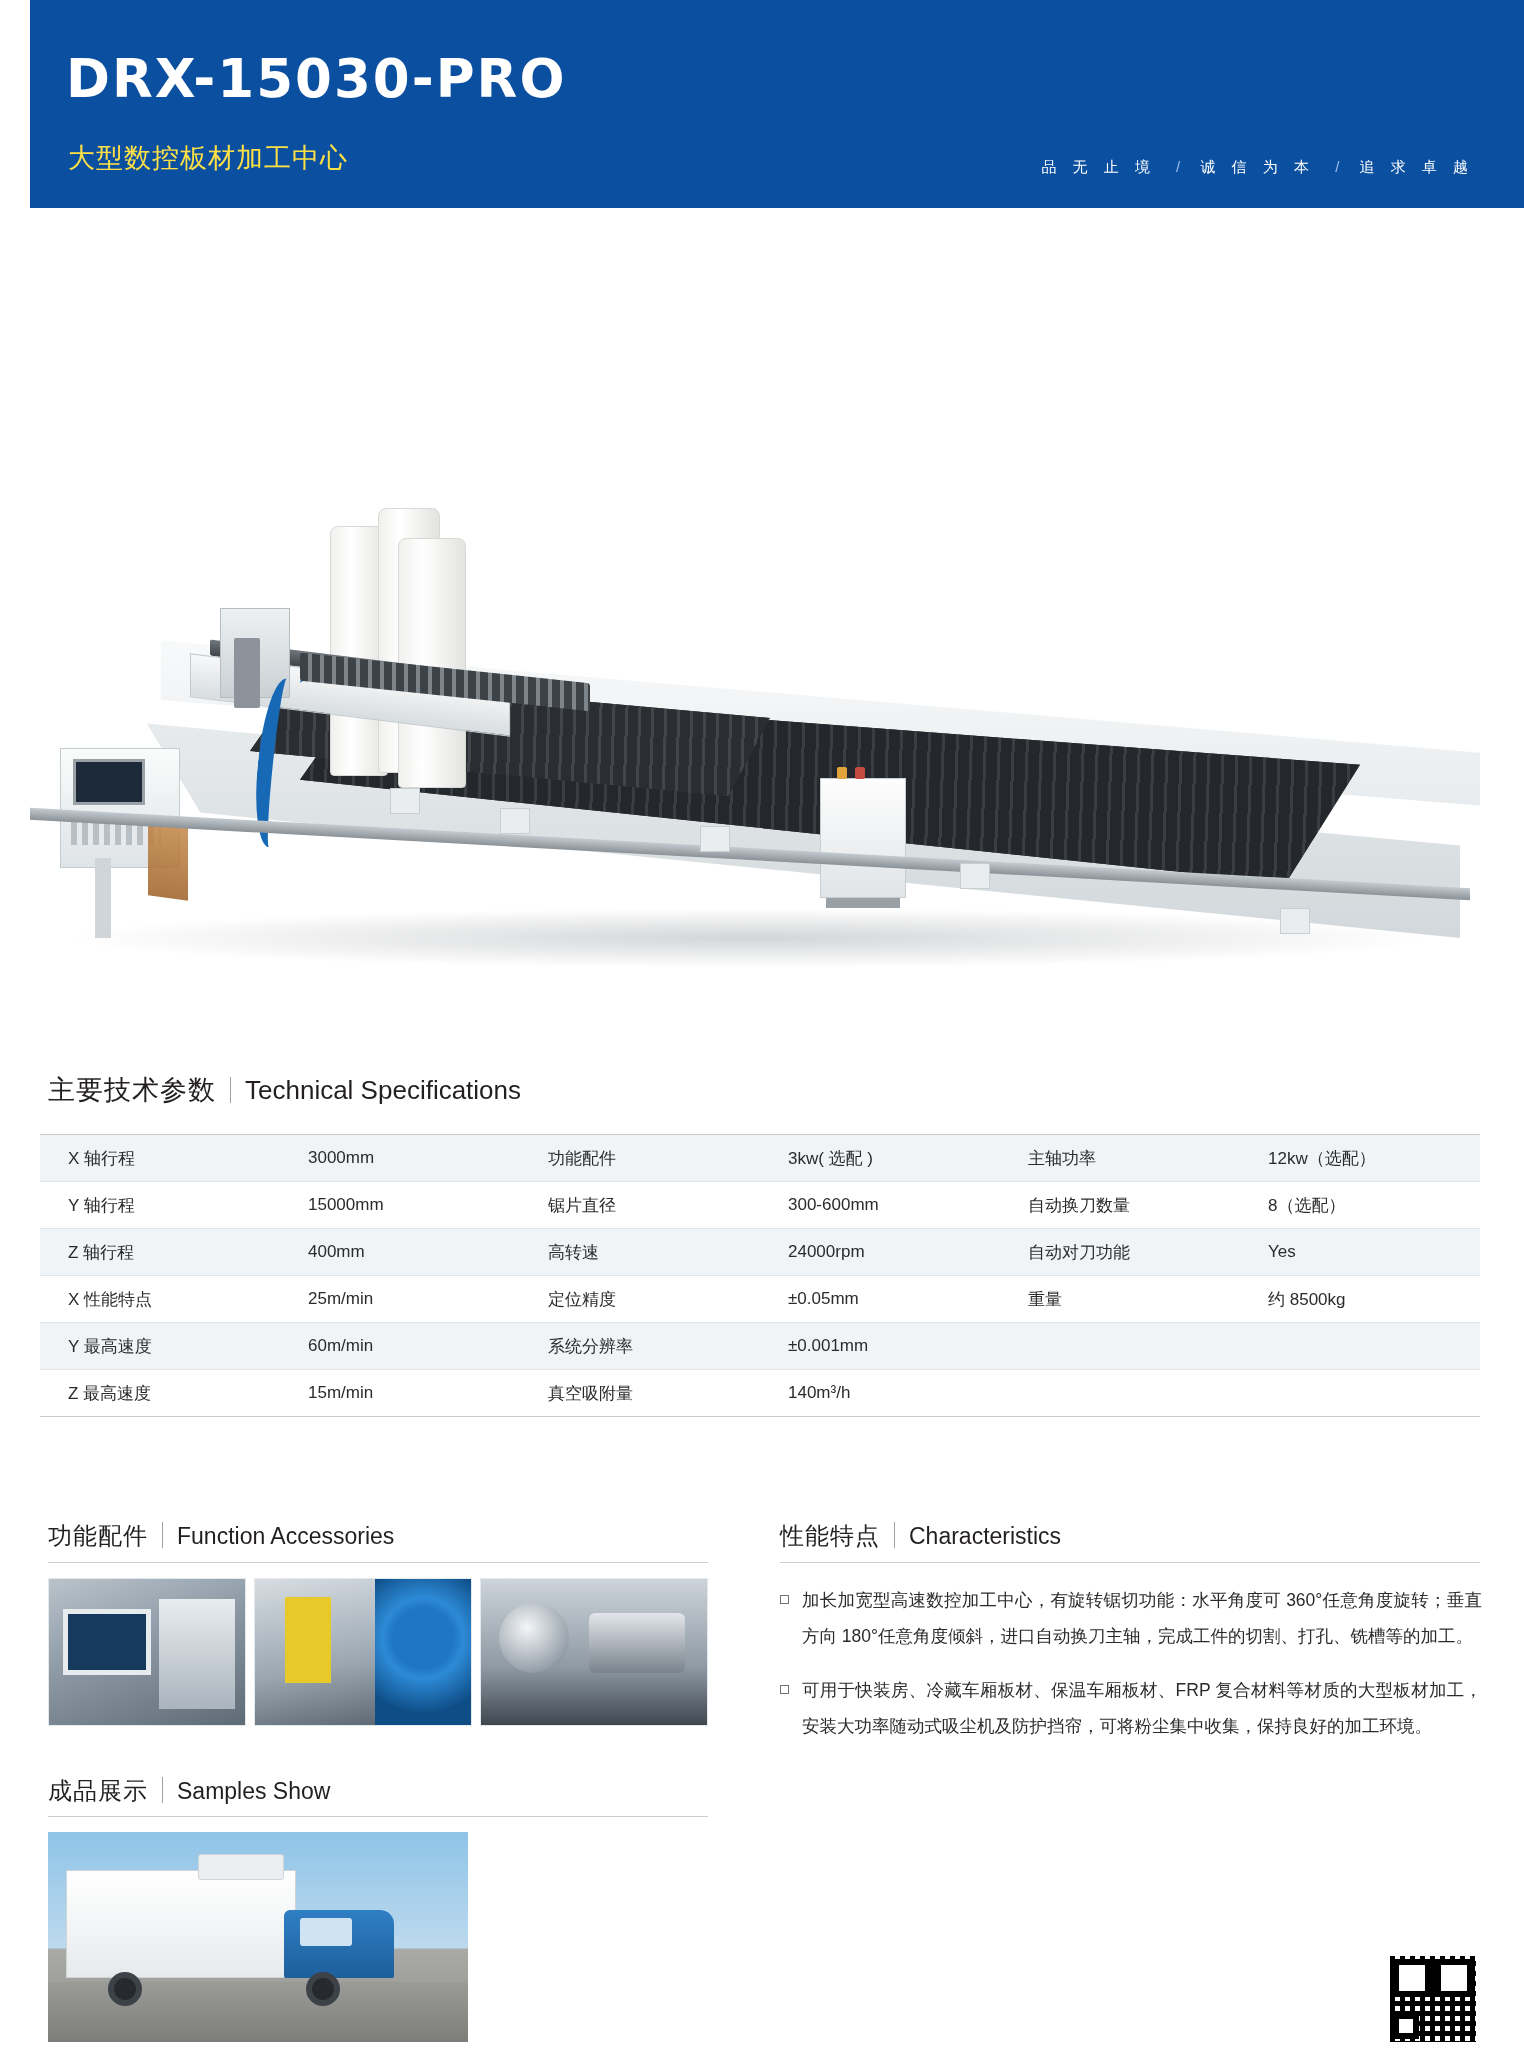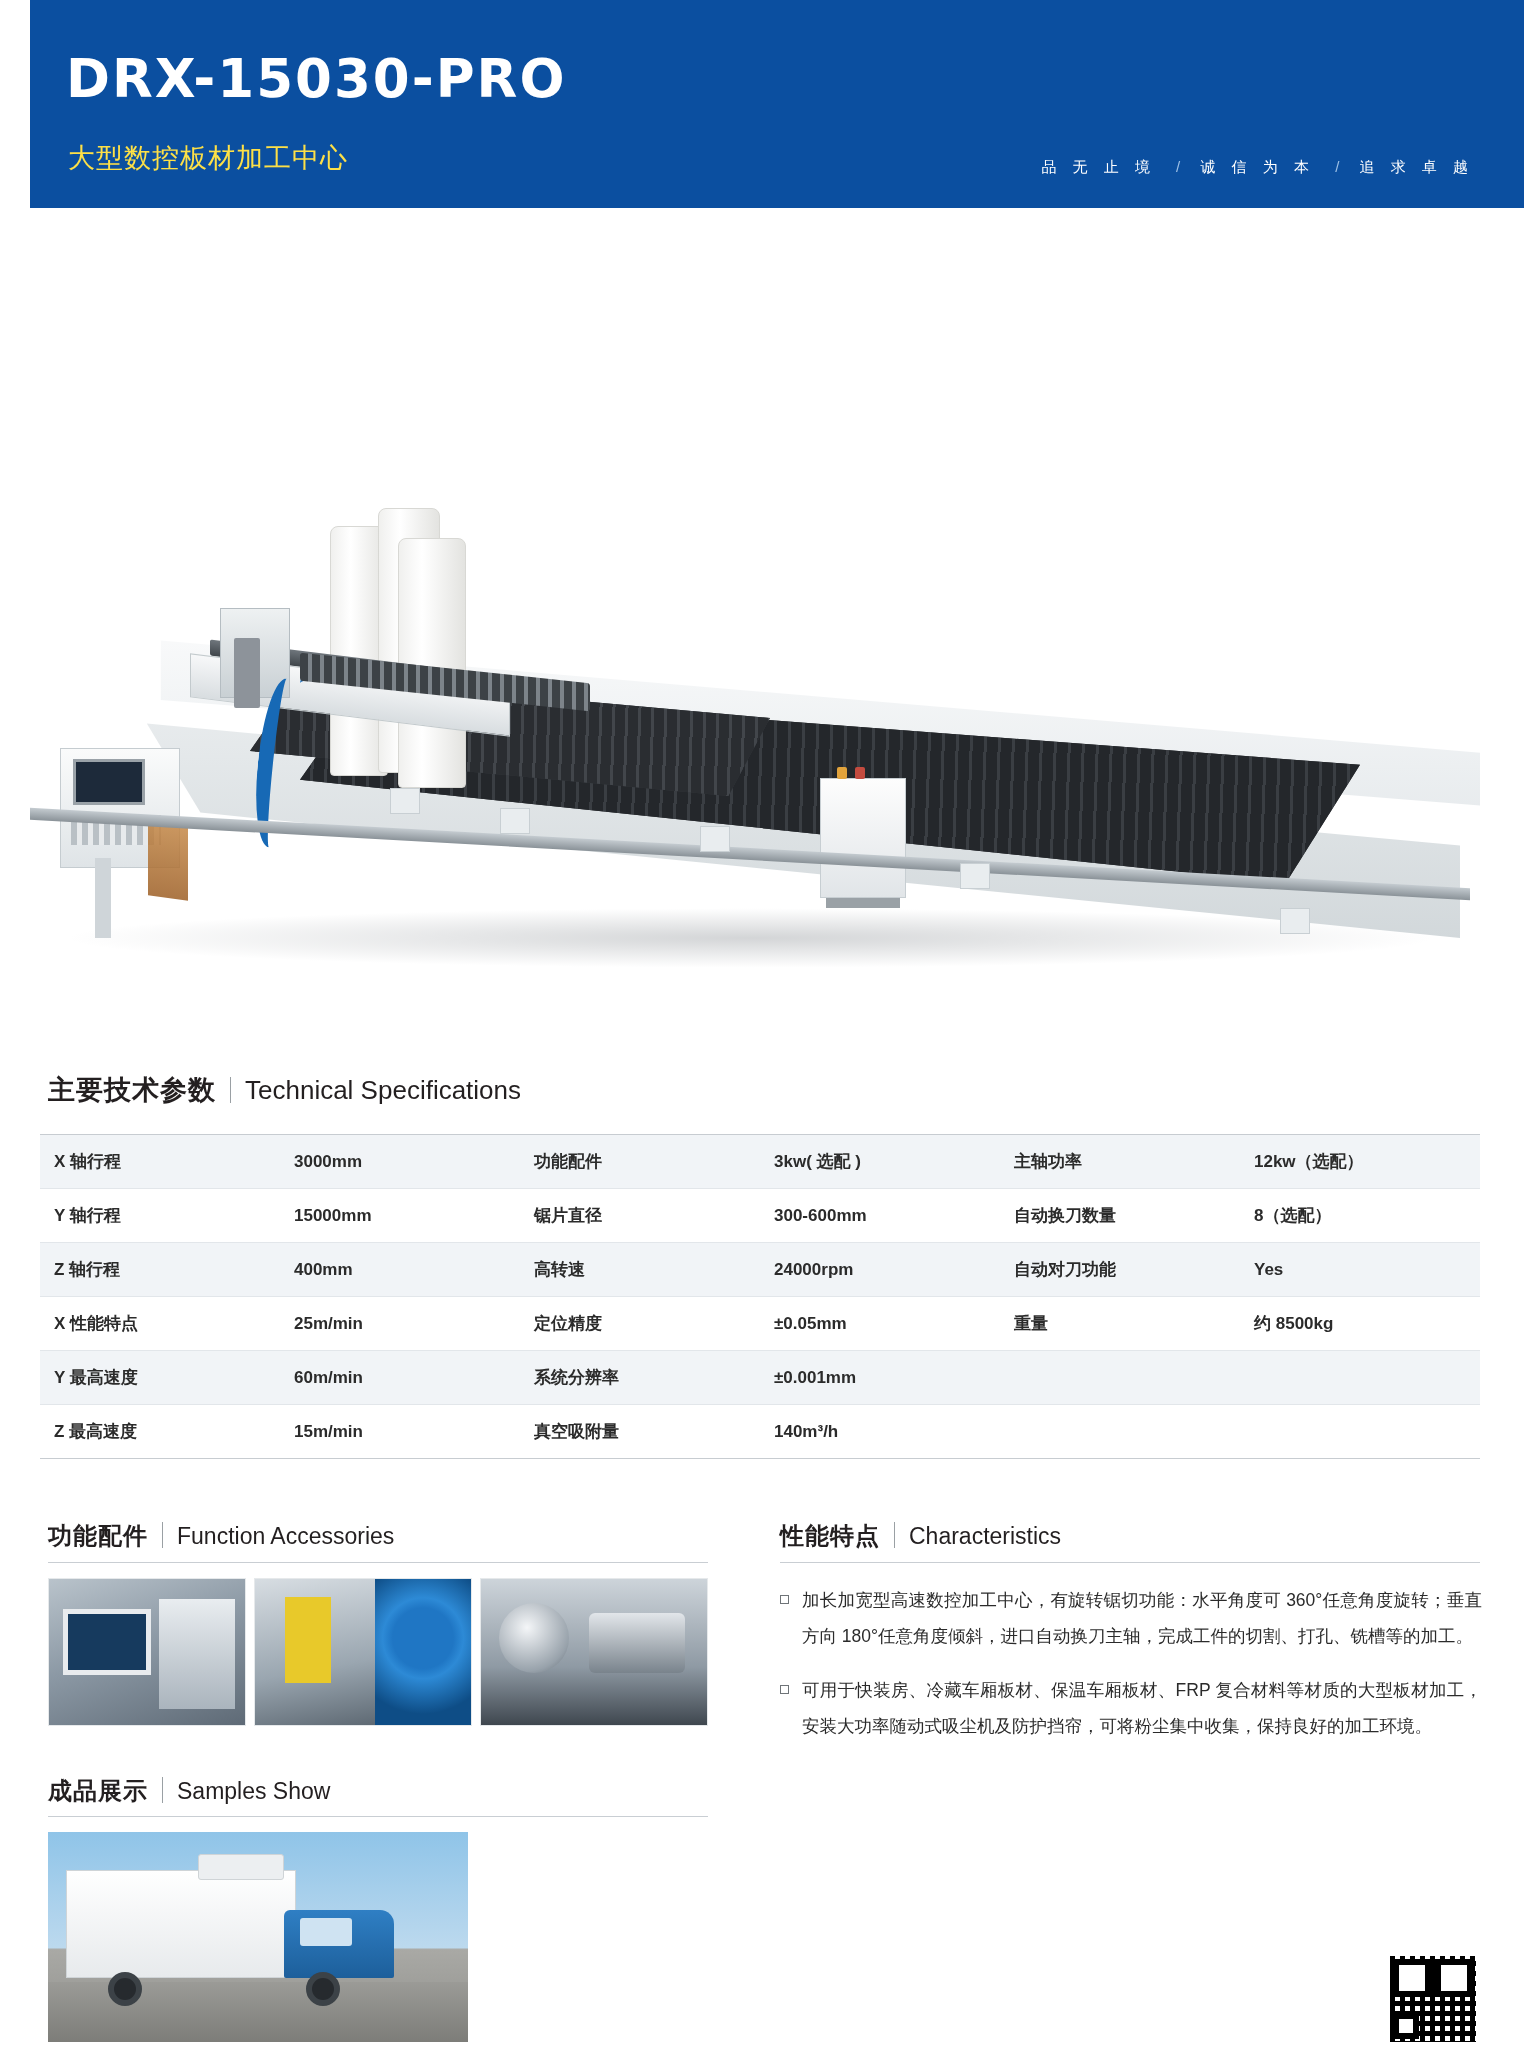--- a/index.html
+++ b/index.html
@@ -246,21 +246,21 @@
   }
 
   
   .sec-title {
     position: absolute;
     font-size: 0;
     white-space: nowrap;
   }
   .sec-title .cn {
     font-size: 27px;
-    font-weight: bold;
+    font-weight: normal;
     color: #231f20;
     letter-spacing: 1px;
   }
   .sec-title .bar {
     display: inline-block;
     width: 1px; height: 26px;
     background: #9aa0a4;
     margin: 0 14px -4px 14px;
   }
   .sec-title .en {
@@ -271,27 +271,26 @@
   #spec-title { left: 48px; top: 1072px; }
 
   .spec-table {
     position: absolute;
     left: 40px; top: 1134px;
     width: 1440px;
     border-collapse: collapse;
     font-size: 17px;
   }
   .spec-table td {
-    height: 54px;
-    padding: 0 4px 0 14px;
+    height: 47px;
+    padding: 0 4px 0 28px;
     border: none;
     vertical-align: middle;
     color: #2b2b2b;
     white-space: nowrap;
-    font-weight: bold;
   }
   .spec-table tr:nth-child(odd) { background: #f1f4f7; }
   .spec-table tr:nth-child(even) { background: #ffffff; }
   .spec-table tr:first-child { border-top: 1px solid #c7ccd1; }
   .spec-table tr { border-bottom: 1px solid #e2e6ea; }
   .spec-table tr:last-child { border-bottom: 1px solid #c7ccd1; }
   .spec-table td.label { width: 210px; }
   .spec-table td.value { width: 210px; }
 
   

